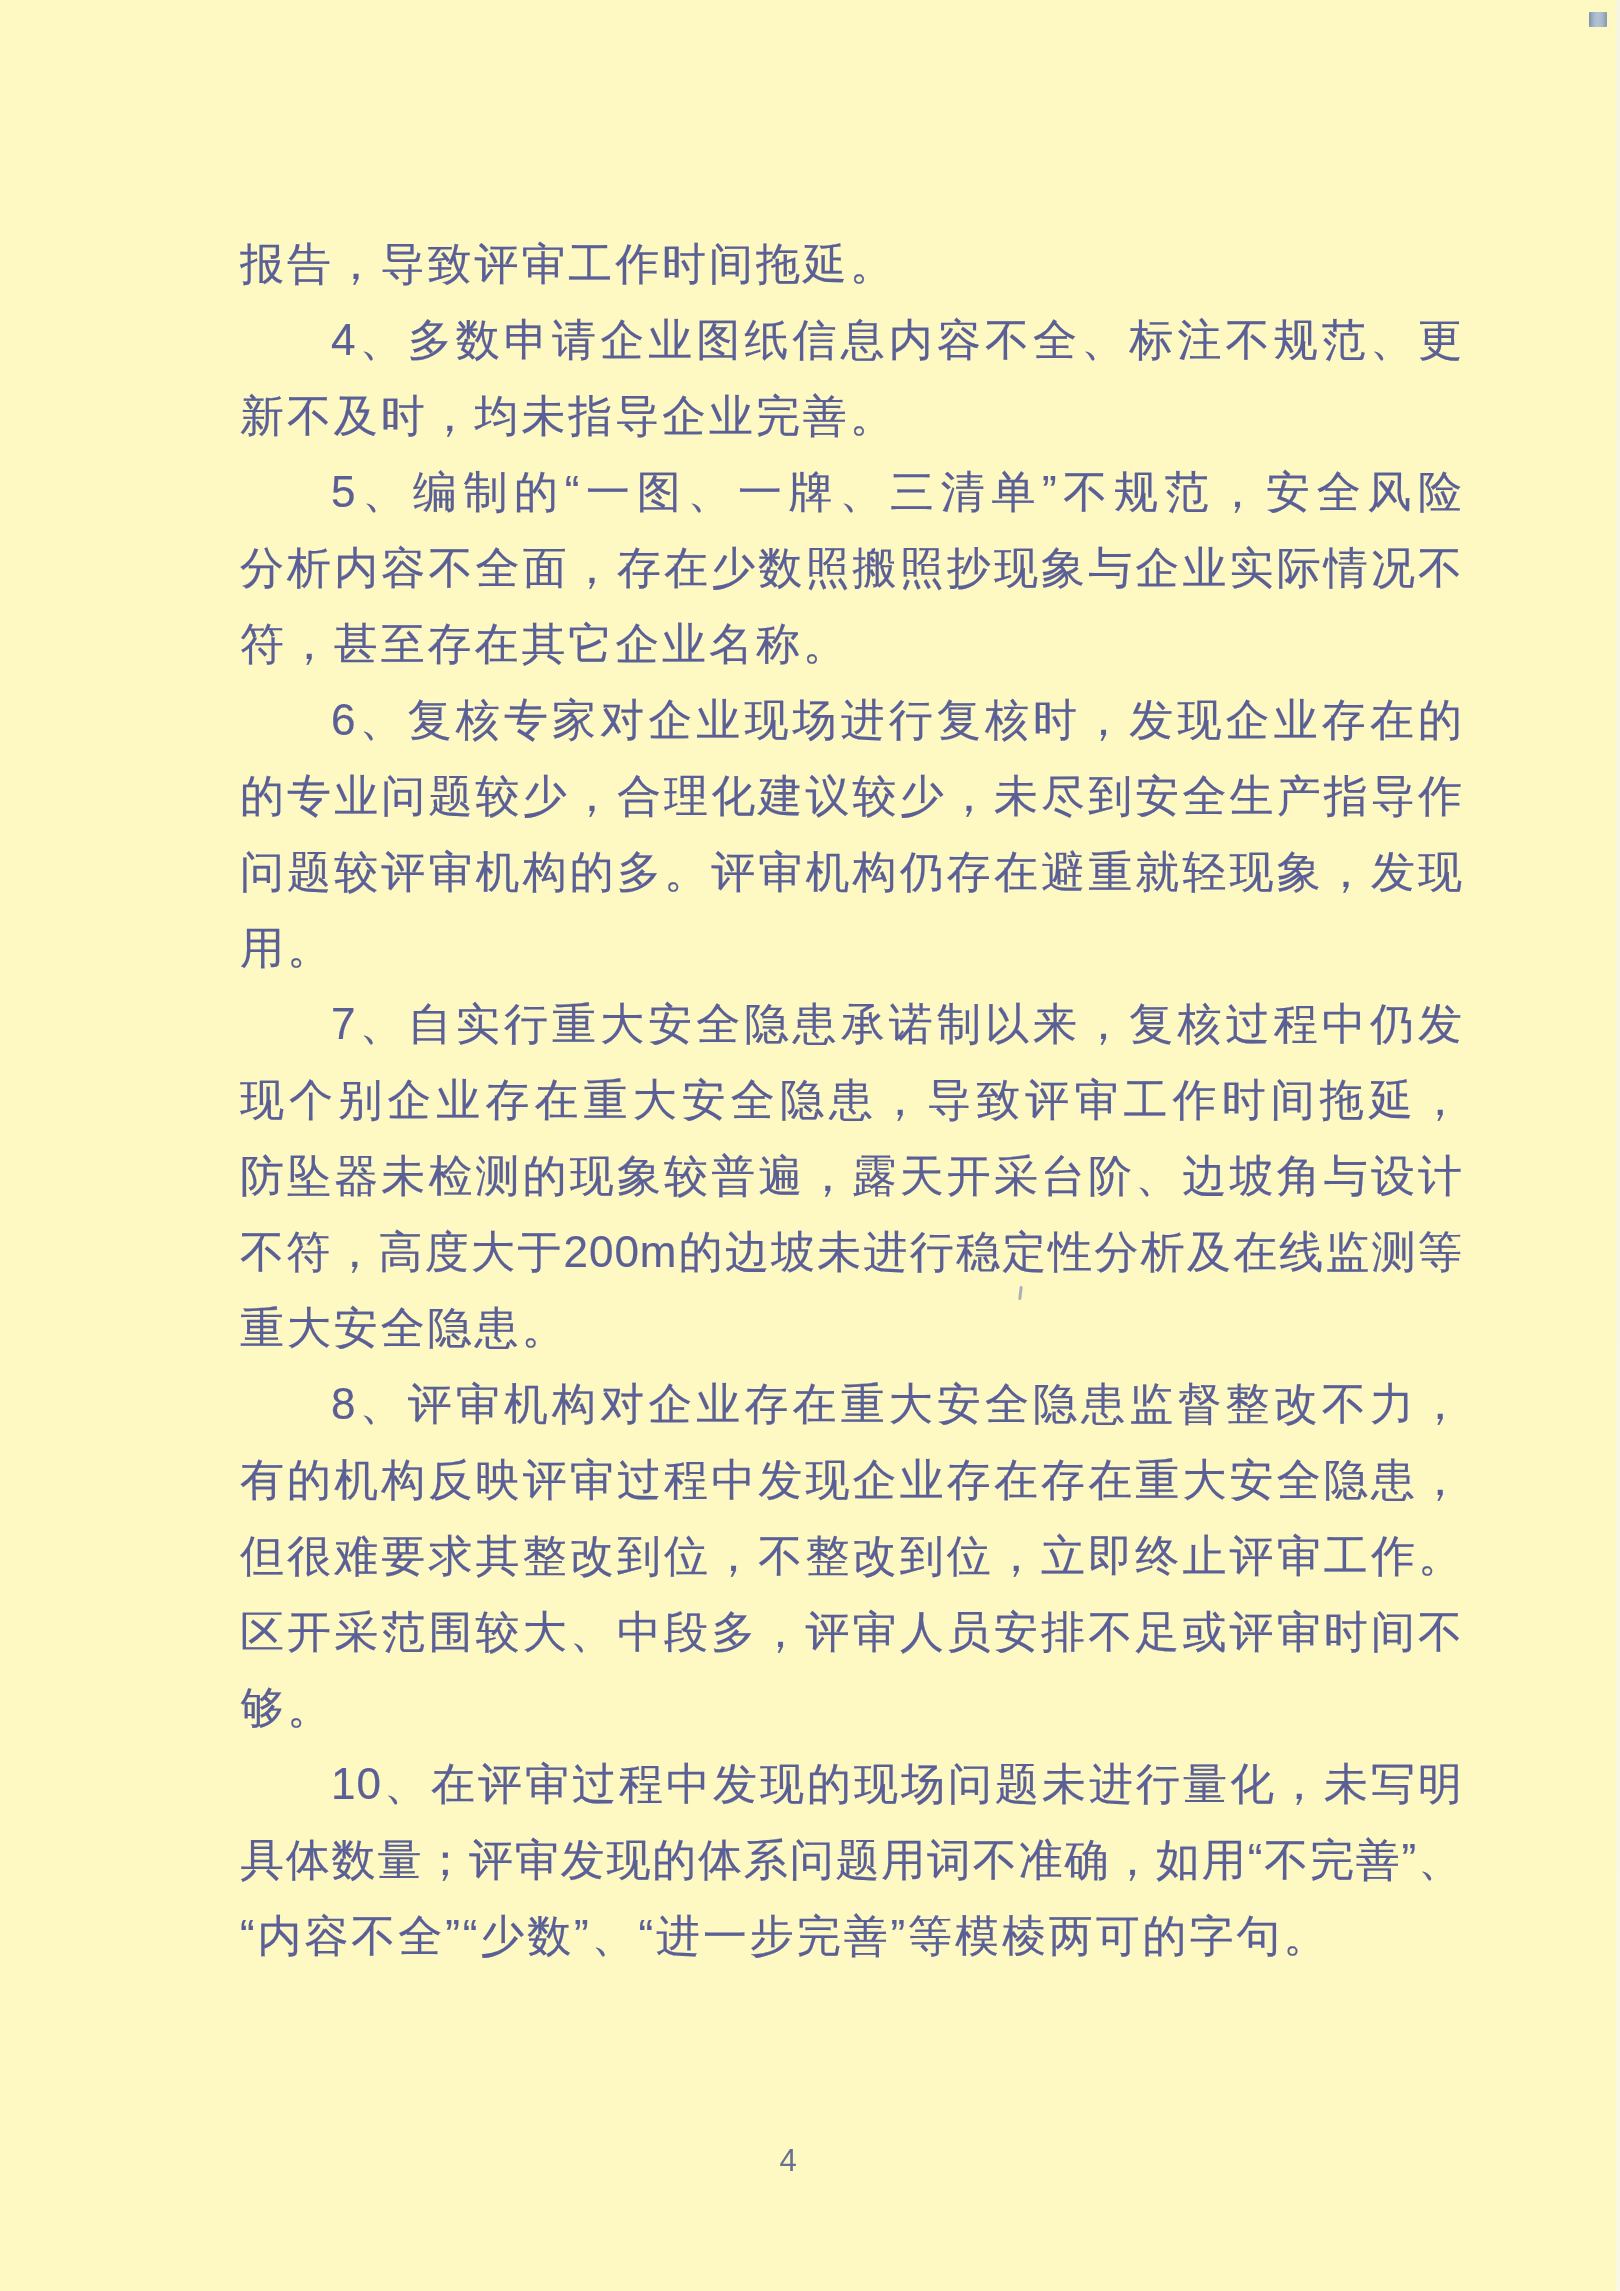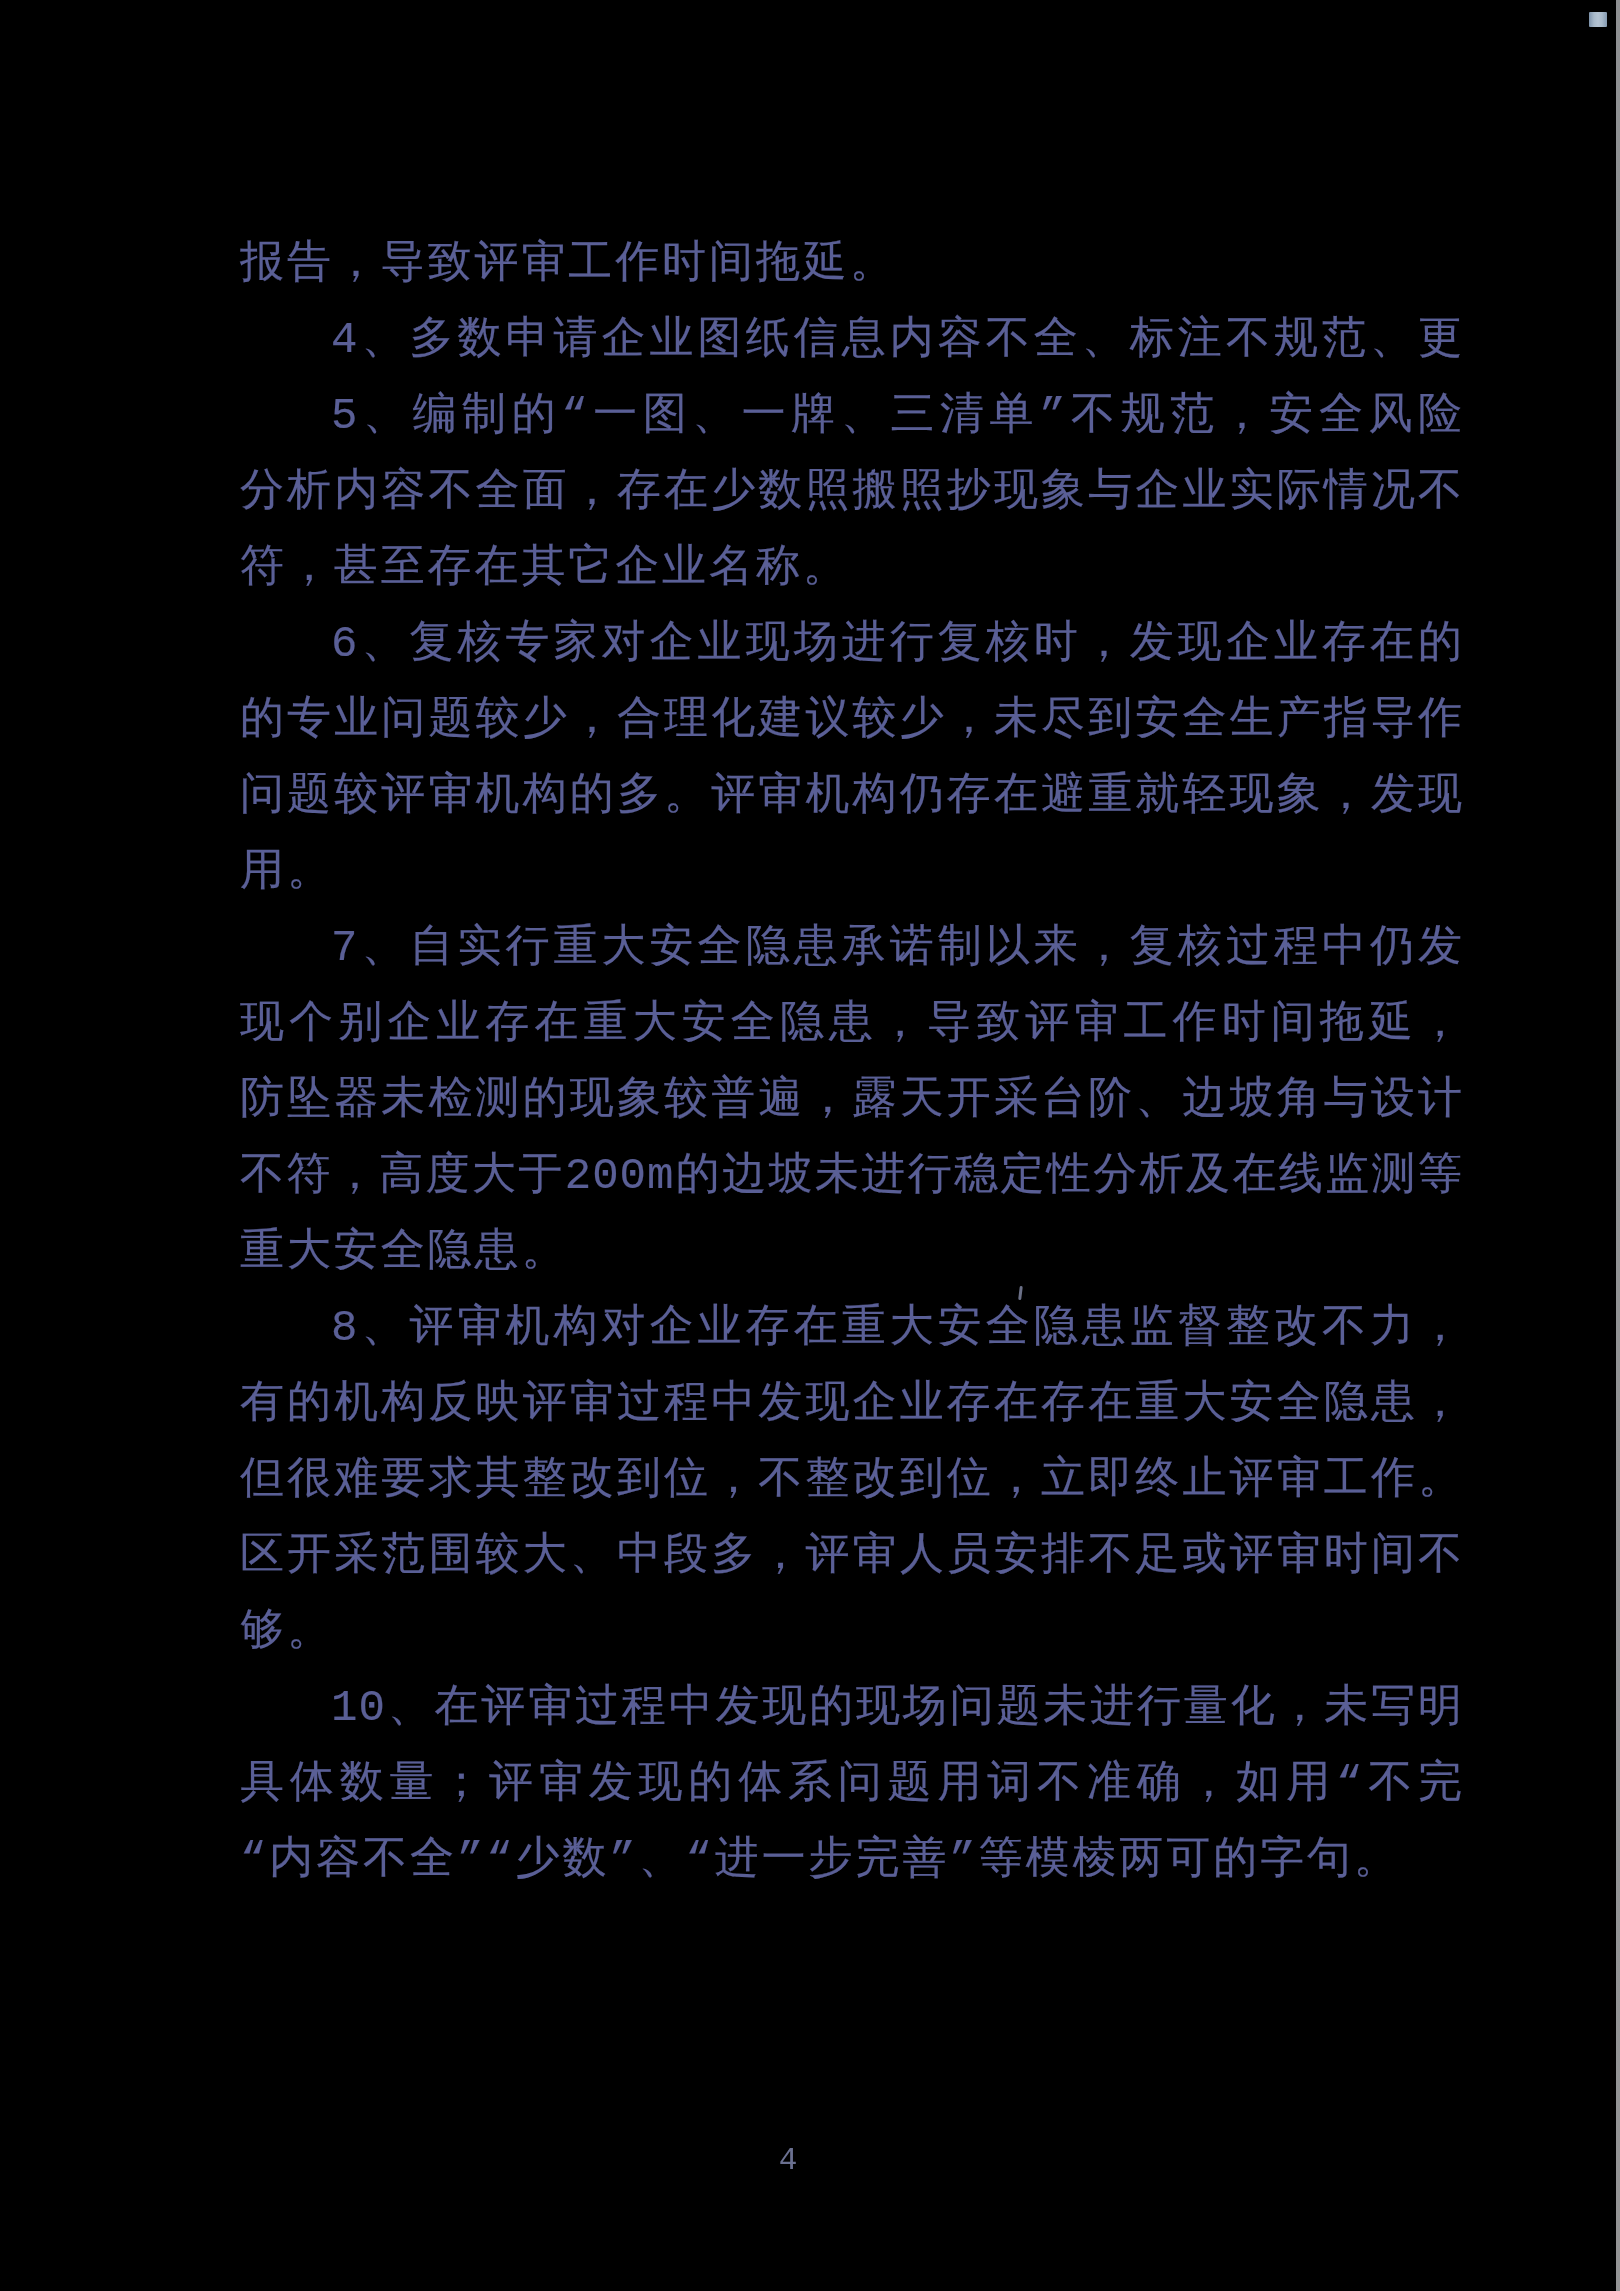--- a/index.html
+++ b/index.html
@@ -4,23 +4,23 @@
 <style>
   html, body {
     margin: 0;
     padding: 0;
     background: #ffffff;
   }
   .page {
     position: relative;
     width: 1620px;
     height: 2292px;
-    background: #000000;
+    background: #fef9c3;
     overflow: hidden;
-    font-family: Liberation Mono, monospace;
+    font-family: Liberation Sans, sans-serif;
   }
   
   .page::after {
     content: "";
     position: absolute;
     right: 0; top: 0;
     width: 3.9px; height: 100%;
     background: linear-gradient(180deg, #eef1f5, #f7f8fa);
     opacity: .6;
   }
@@ -83,20 +83,21 @@
 <body>
 
 <div class="page">
 
   <div class="corner-icon"></div>
 
   <main class="text-block">
     <p class="line">报告，导致评审工作时间拖延。</p>
 
     <p class="line indent full">4、多数申请企业图纸信息内容不全、标注不规范、更</p>
+    <p class="line">新不及时，均未指导企业完善。</p>
 
     <p class="line indent full">5、编制的“一图、一牌、三清单”不规范，安全风险</p>
     <p class="line full">分析内容不全面，存在少数照搬照抄现象与企业实际情况不</p>
     <p class="line">符，甚至存在其它企业名称。</p>
 
     <p class="line indent full">6、复核专家对企业现场进行复核时，发现企业存在的</p>
     <p class="line full">的专业问题较少，合理化建议较少，未尽到安全生产指导作</p>
     <p class="line full">问题较评审机构的多。评审机构仍存在避重就轻现象，发现</p>
     <p class="line">用。</p>
 

